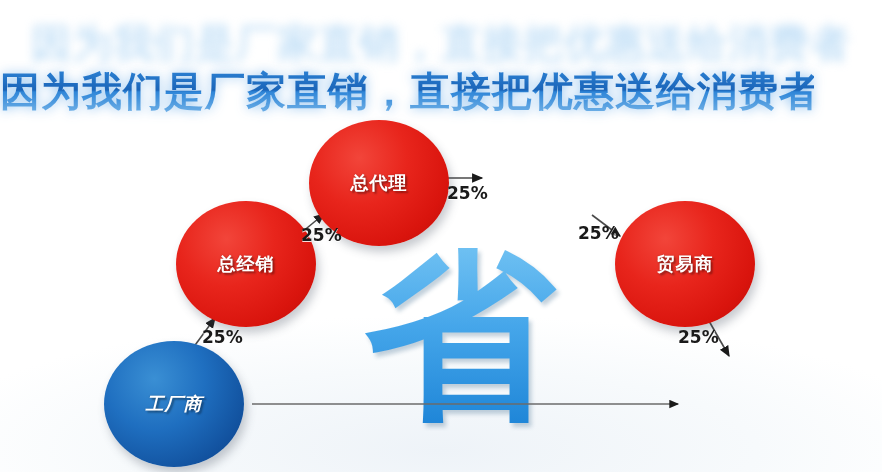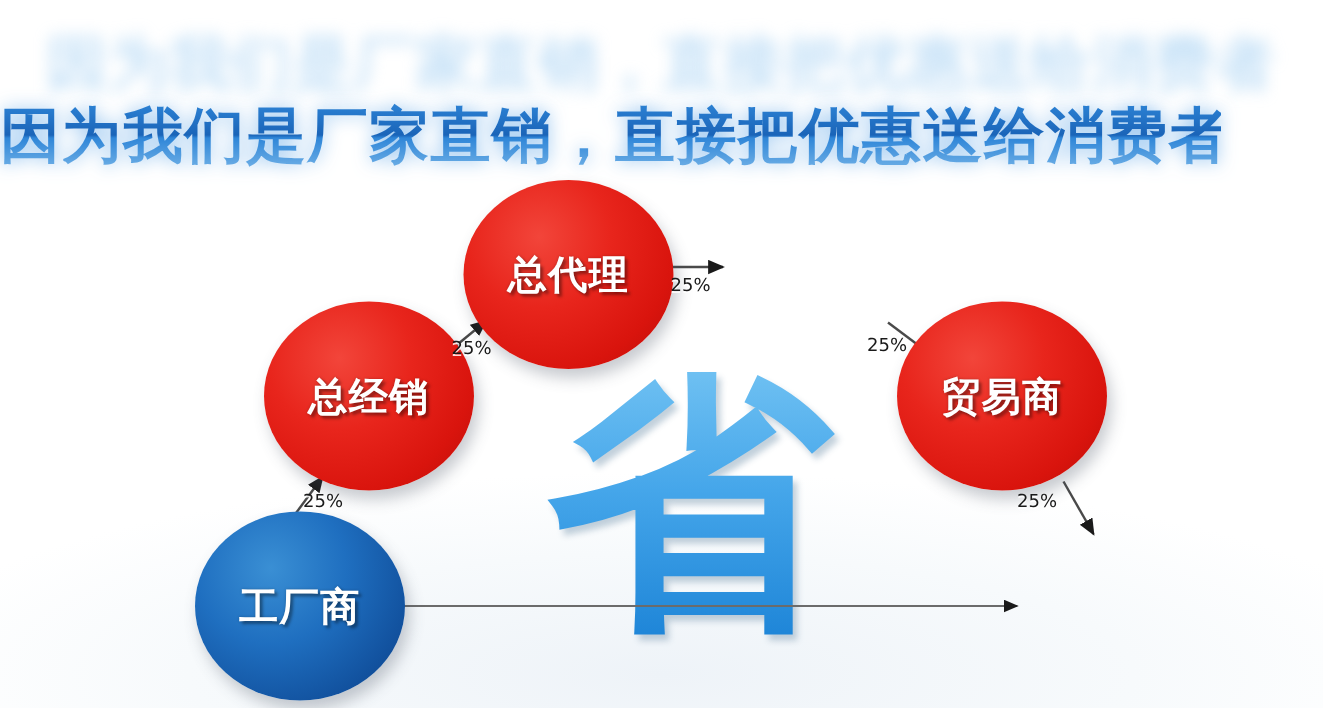--- a/index.html
+++ b/index.html
@@ -79,50 +79,50 @@
 
   
   .node{
     position:absolute;
     border-radius:50%;
     display:flex;align-items:center;justify-content:center;
     z-index:3;
     box-shadow:3px 6px 10px rgba(70,80,95,.30);
   }
   .node .lbl{
-    font-size:26px;
+    font-size:18px;
     font-weight:bold;
     color:#ffffff;
     letter-spacing:1px;
     white-space:nowrap;
     text-shadow:2px 2px 2px rgba(0,0,0,.35), 0 0 2px rgba(0,0,0,.25);
   }
   .node.red{
     background:radial-gradient(circle at 36% 30%, #f2453a 0%, #e8251c 38%, #d9140d 72%, #b80d08 100%);
   }
   .node.blue{
     background:radial-gradient(circle at 36% 30%, #3a8fd4 0%, #1f6fc0 40%, #12529f 75%, #0c3e81 100%);
   }
 
   
-  #node-factory   { left:130px; top:341px; width:140px; height:126px; }
+  #node-factory   { left:104px; top:341px; width:140px; height:126px;font-style:italic; }
   #node-general   { left:176px; top:201px; width:140px; height:126px;align-items:center; }
   #node-agent     { left:309px; top:120px; width:140px; height:126px; }
   #node-wholesale { left:473px; top:120px; width:140px; height:126px; }
-  #node-trader    { left:598px; top:201px; width:140px; height:126px; }
+  #node-trader    { left:615px; top:201px; width:140px; height:126px; }
   #node-consumer  { left:665px; top:341px; width:140px; height:126px; }
 
   
   #arrows{position:absolute;left:0;top:0;width:882px;height:472px;z-index:2;}
 
   
   .pct{
     position:absolute;
-    font-size:12px;
-    font-weight:normal;
+    font-size:17px;
+    font-weight:bold;
     color:#1a1a1a;
     z-index:4;
     white-space:nowrap;
     text-shadow:0 1px 0 rgba(255,255,255,.85);
   }
   #pct-1{ left:202px; top:327px; }
   #pct-2{ left:301px; top:225px; }
   #pct-3{ left:447px; top:183px; }
   #pct-4{ left:578px; top:223px; }
   #pct-5{ left:678px; top:327px; }

